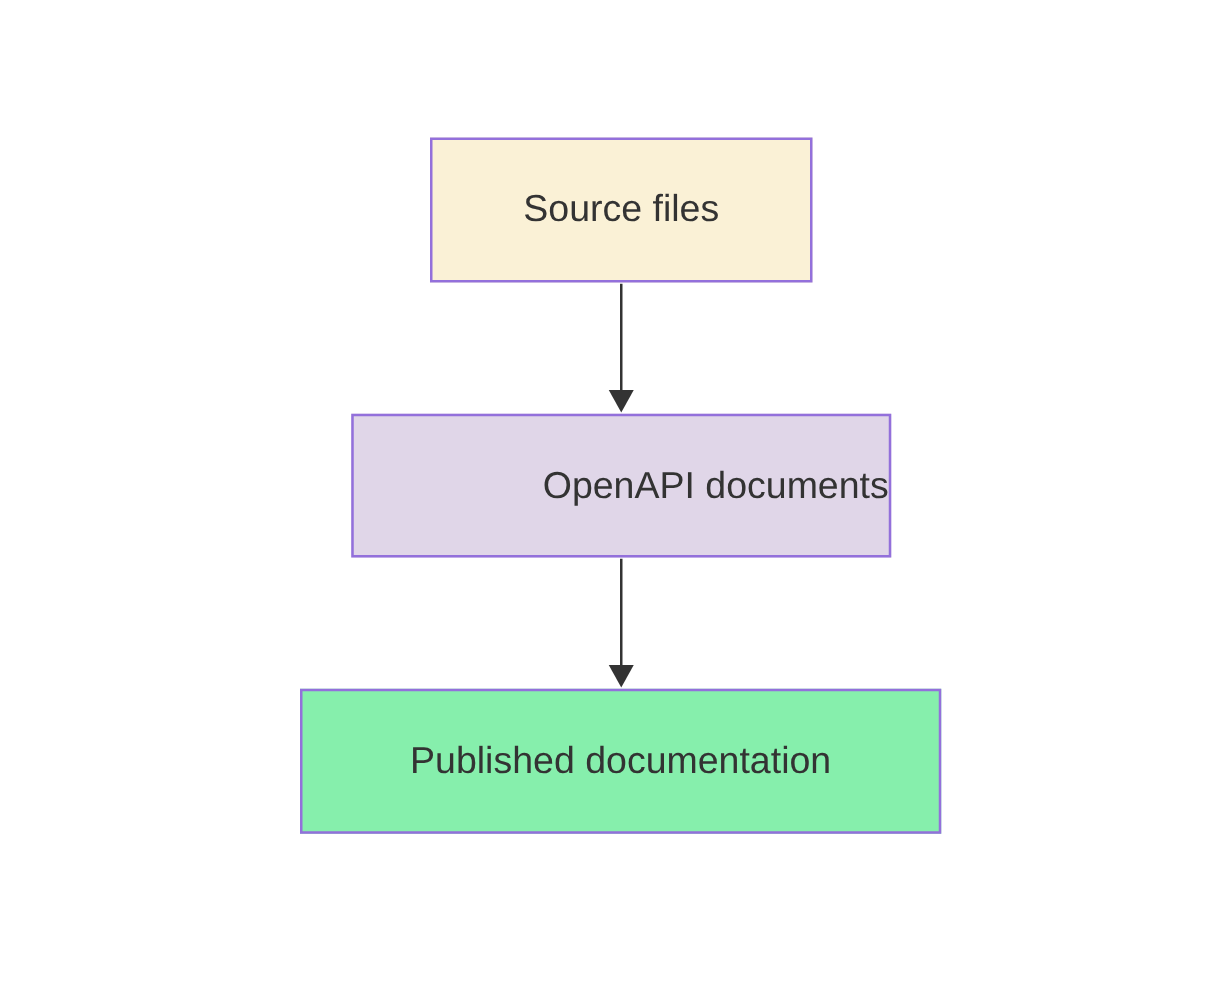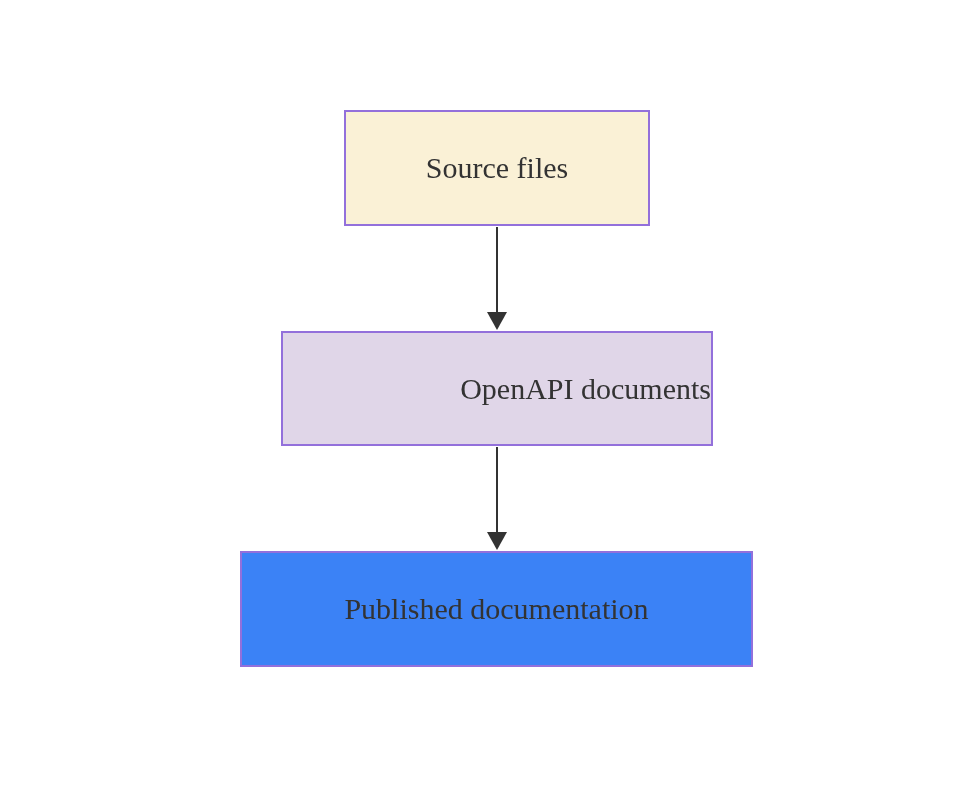--- a/index.html
+++ b/index.html
@@ -7,21 +7,20 @@
     padding: 0;
     background: #ffffff;
     font-family: "Liberation Sans", "DejaVu Sans", sans-serif;
   }
   .canvas {
     position: relative;
     width: 980px;
     height: 794px;
     background: #ffffff;
     overflow: hidden;
-    font-family: Liberation Serif, serif;
   }
   .edges-layer {
     position: absolute;
     left: 0;
     top: 0;
     width: 980px;
     height: 794px;
     pointer-events: none;
   }
   .node {
@@ -77,17 +76,17 @@
   </svg>
 
   <div class="node node-source" style="background-color: rgb(250, 241, 214); border-color: rgb(147, 112, 219); color: rgb(51, 51, 51);">
     <span class="node-label">Source files</span>
   </div>
 
   <div class="node node-openapi" style="background-color: rgb(224, 214, 232); border-color: rgb(147, 112, 219); color: rgb(51, 51, 51); justify-content: flex-end;">
     <span class="node-label">OpenAPI documents</span>
   </div>
 
-  <div class="node node-published" style="background-color: #3b82f6; border-color: rgb(147, 112, 219); color: rgb(51, 51, 51);">
+  <div class="node node-published" style="background-color: #86efac; border-color: rgb(147, 112, 219); color: rgb(51, 51, 51);">
     <span class="node-label">Published documentation</span>
   </div>
 
 </div>
 
 </body></html>

